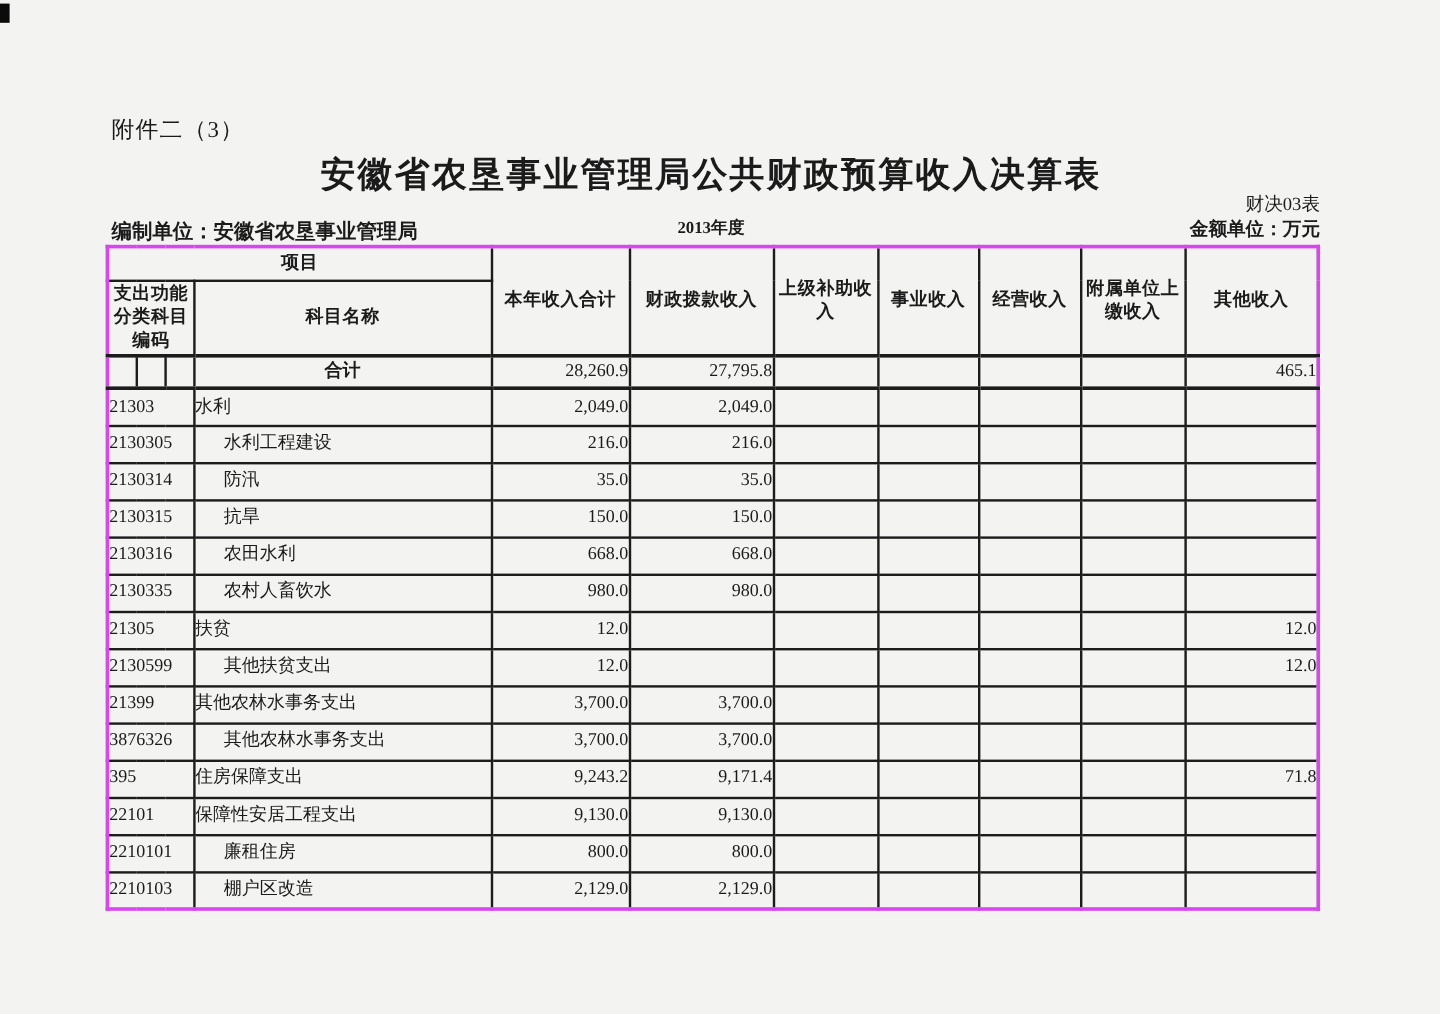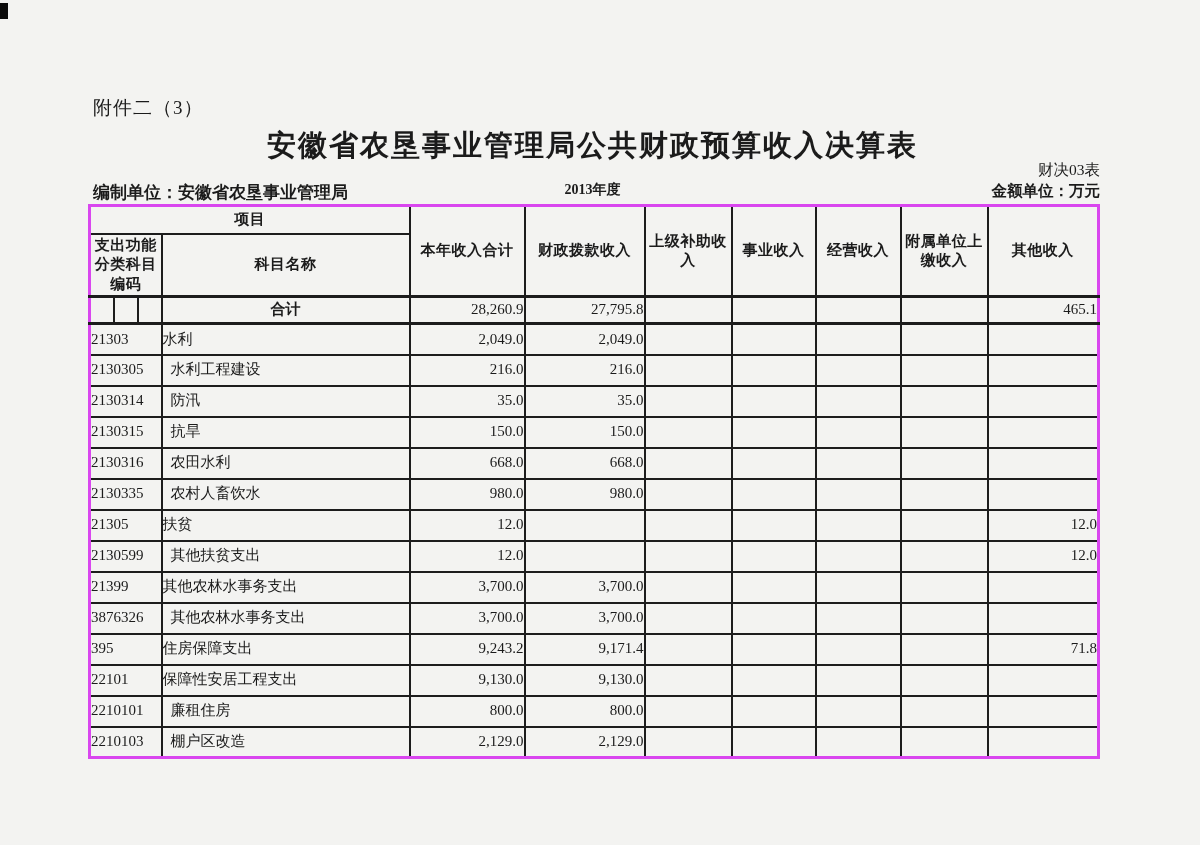--- a/index.html
+++ b/index.html
@@ -29,21 +29,21 @@
     font-size:15px;line-height:1.3;vertical-align:middle;
   }
   tr.hr1{height:28px;}
   tr.hr2{height:63px;}
   .th{text-align:center;font-weight:600;letter-spacing:0.5px;}
   .code-h{padding:0 6px;}
   tbody tr{height:31px;}
   tbody tr.total{height:27px;}
   td.code{text-align:left;padding-left:3px;}
   td.name{text-align:left;padding-left:6px;}
-  td.name.indent{padding-left:8px;}
+  td.name.indent{padding-left:24px;}
   td.name.center{text-align:center;padding-left:0;font-weight:600;margin-top:24px;}
   td.num{text-align:right;padding-right:7px;}
   .bb3{border-bottom-width:3px !important;}
 </style>
 </head>
 <body>
 
 <div class="canvas">
 
   <div class="corner-mark"></div>

